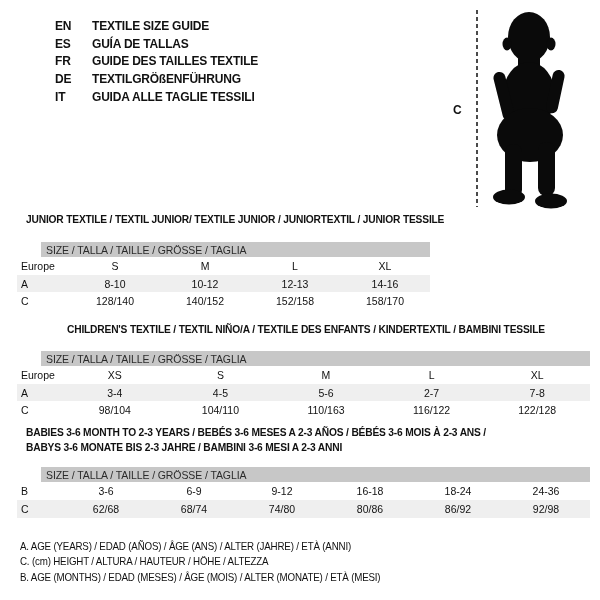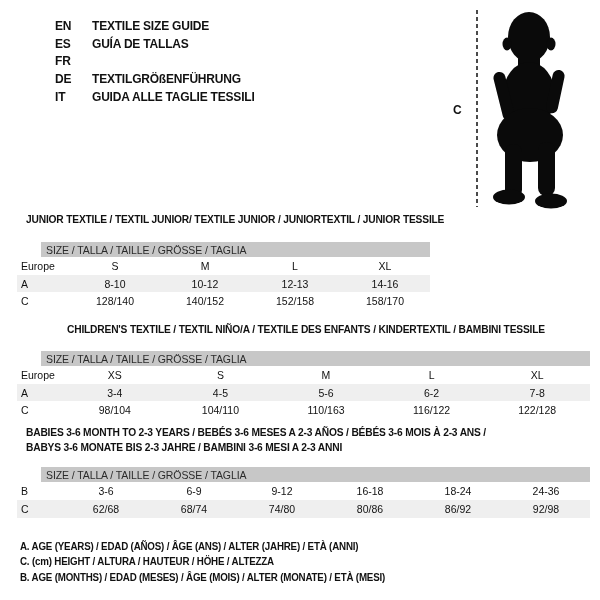--- a/index.html
+++ b/index.html
@@ -48,37 +48,38 @@
   .trow { display: flex; height: 17px; align-items: center; }
   .trow.head { height: 18px; }
   .trow.tall { height: 18px; }
   .trow.shaded { background: #efefef; }
   .cell-label { flex: 0 0 auto; padding-left: 4px; box-sizing: border-box; text-align: left; }
   #table1 .cell-label { width: 53px; }
   #table2 .cell-label, #table3 .cell-label { width: 45px; }
   .cell { flex: 1 1 0; text-align: center; }
 
   
-  .legend { position: absolute; left: 20px; top: 539px; font-weight: bold; font-size: 10.5px; letter-spacing: -0.2px; }
+  .legend { position: absolute; left: 20px; top: 539px; font-weight: normal; font-size: 10.5px; letter-spacing: -0.2px; }
   .legend-line { height: 15.4px; line-height: 15.4px; }
 </style>
 </head>
 <body>
 
 <div class="lang-list">
   <div class="lang-row">
     <span class="lang-code">EN</span>
     <span class="lang-label">TEXTILE SIZE GUIDE</span>
   </div>
   <div class="lang-row">
     <span class="lang-code">ES</span>
     <span class="lang-label">GUÍA DE TALLAS</span>
   </div>
   <div class="lang-row">
     <span class="lang-code">FR</span>
+    <span class="lang-label">GUIDE DES TAILLES TEXTILE</span>
   </div>
   <div class="lang-row">
     <span class="lang-code">DE</span>
     <span class="lang-label">TEXTILGRÖßENFÜHRUNG</span>
   </div>
   <div class="lang-row">
     <span class="lang-code">IT</span>
     <span class="lang-label">GUIDA ALLE TAGLIE TESSILI</span>
   </div>
 </div>
@@ -141,21 +142,21 @@
     <div class="cell">S</div>
     <div class="cell">M</div>
     <div class="cell">L</div>
     <div class="cell">XL</div>
   </div>
   <div class="trow shaded">
     <div class="cell-label">A</div>
     <div class="cell">3-4</div>
     <div class="cell">4-5</div>
     <div class="cell">5-6</div>
-    <div class="cell">6-2</div>
+    <div class="cell">2-7</div>
     <div class="cell">7-8</div>
   </div>
   <div class="trow">
     <div class="cell-label">C</div>
     <div class="cell">98/104</div>
     <div class="cell">104/110</div>
     <div class="cell">110/163</div>
     <div class="cell">116/122</div>
     <div class="cell">122/128</div>
   </div>

